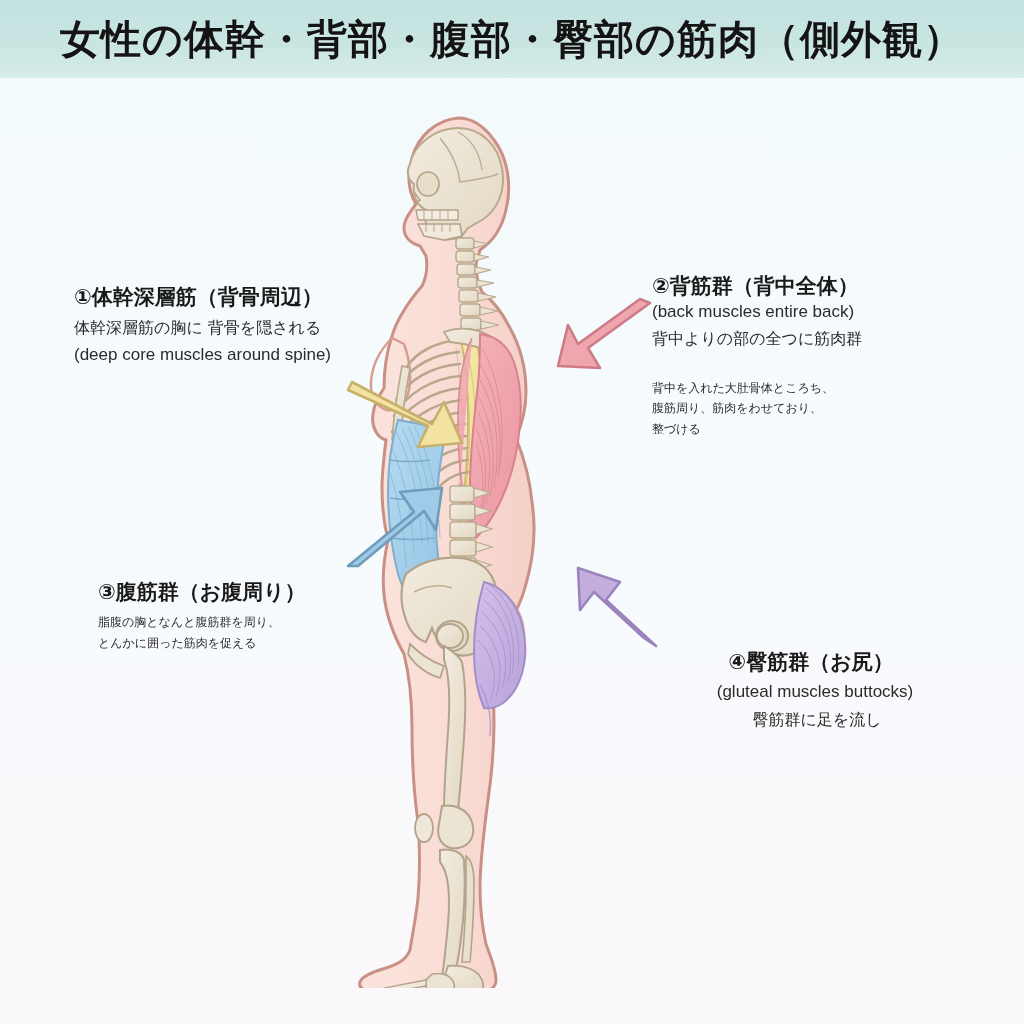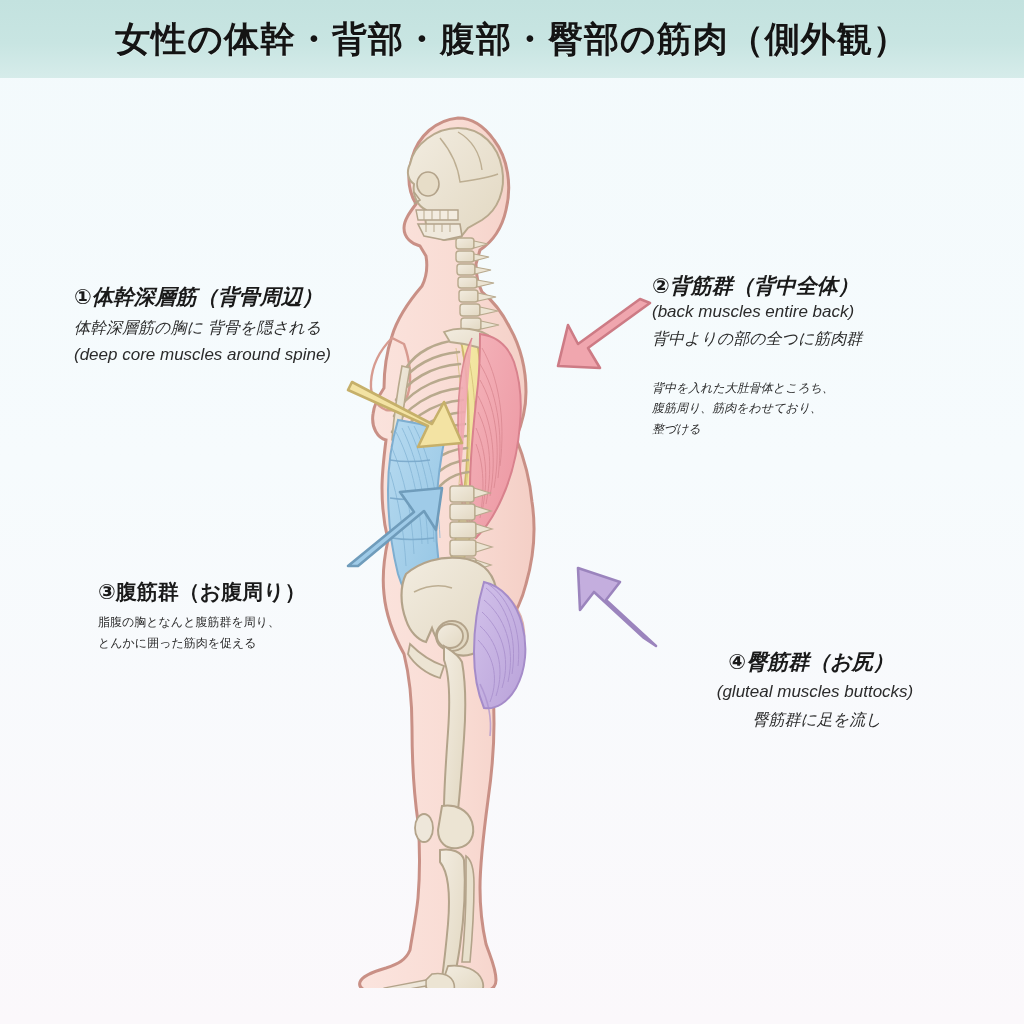--- a/index.html
+++ b/index.html
@@ -15,21 +15,21 @@
     overflow:hidden;
   }
   
   #header-band{
     position:absolute;left:0;top:0;width:1024px;height:78px;
     background:linear-gradient(180deg,#c3e2df 0%,#c8e5e2 55%,#d6ecea 100%);
     display:flex;align-items:center;justify-content:center;
   }
   #header-title{
     font-family:"DejaVu Sans","Liberation Sans",sans-serif;
-    font-size:35px;font-weight:700;color:#141414;letter-spacing:1px;
+    font-size:40px;font-weight:700;color:#141414;letter-spacing:1px;
     white-space:nowrap;
     text-shadow:0 1px 0 rgba(255,255,255,.35);
   }
   
   #figure-stage{position:absolute;left:0;top:78px;width:1024px;height:946px;}
   #figure-svg{position:absolute;left:340px;top:10px;}
   
   #arrows-svg{position:absolute;left:0;top:0;width:1024px;height:1024px;pointer-events:none;}
   
   .callout{position:absolute;}
@@ -47,21 +47,21 @@
     font-family:"DejaVu Sans","Liberation Sans",sans-serif;
     font-size:16px;font-weight:400;color:#2b2b2b;
     line-height:1.55;white-space:nowrap;
   }
   .callout .c-body{
     font-family:"DejaVu Sans","Liberation Sans",sans-serif;
     font-size:12px;font-weight:400;color:#2b2b2b;
     line-height:1.72;white-space:nowrap;
   }
   .ta-center{text-align:left;}
-  .ta-left{text-align:left;font-style:italic;}
+  .ta-left{text-align:left;}
 </style>
 </head>
 <body>
 
 <div id="page">
 
   <div id="header-band">
     <div id="header-title">女性の体幹・背部・腹部・臀部の筋肉（側外観）</div>
   </div>
 

